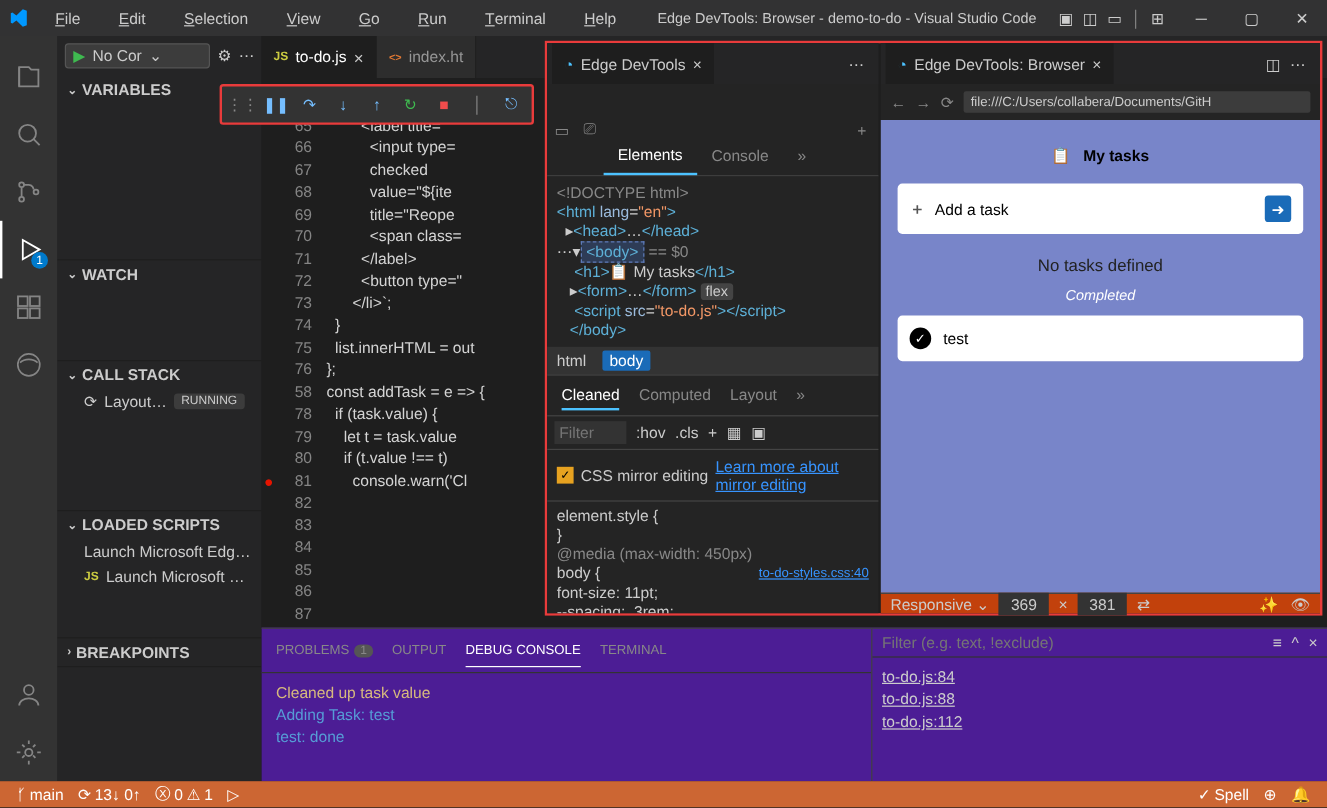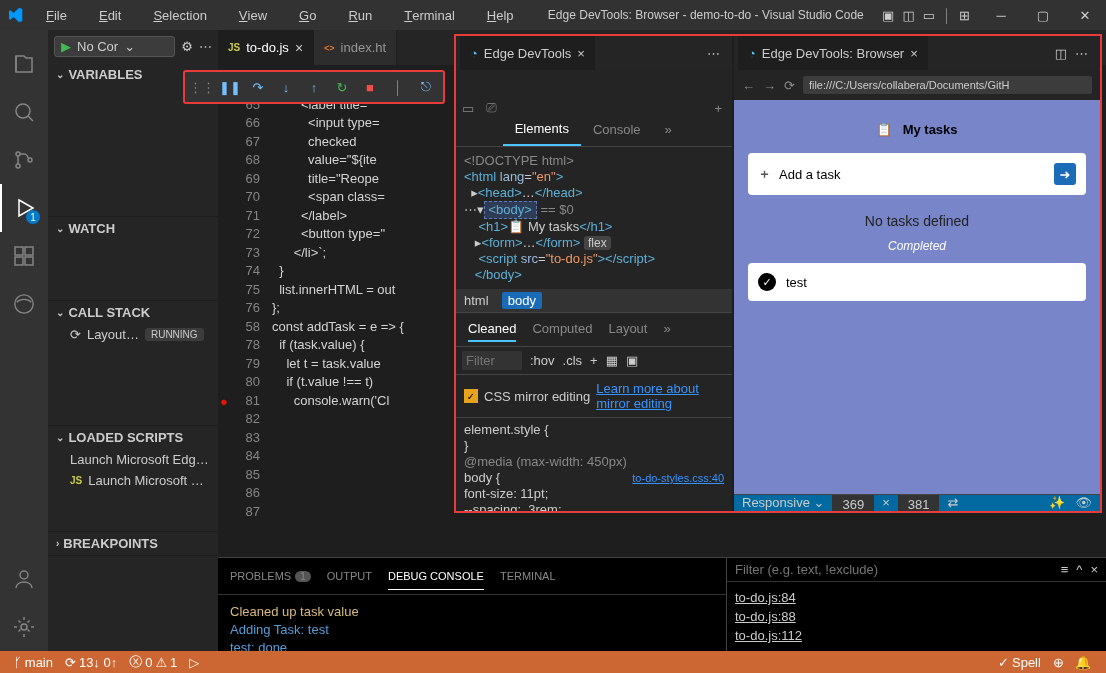--- a/index.html
+++ b/index.html
@@ -45,21 +45,21 @@
 .debug-toolbar .dt { width: 26px; height: 22px; display: flex; justify-content: center; align-items: center; color: #75beff; }
 .debug-toolbar .dt.restart { color: #3fb950; }
 .debug-toolbar .dt.stop { color: #f14c4c; }
 .debug-toolbar .dt.grip { color: #888; }
 
 .code-area { flex: 1; overflow: hidden; display: flex; }
 .gutter { width: 54px; text-align: right; color: #858585; padding-right: 12px; font-family: Consolas, monospace; font-size: 13px; line-height: 18.5px; padding-top: 12px; position: relative; }
 .code-lines { flex: 1; font-family: Consolas, monospace; font-size: 13px; line-height: 18.5px; white-space: pre; color: #d4d4d4; padding-top: 12px; position: relative; }
 .breakpoint { color: #e51400; position: absolute; left: 2px; }
 
-.bottom-panel { height: 94px; background: #000000; border-top: 1px solid #414141; display: flex; }
+.bottom-panel { height: 128px; background: #4c1d95; border-top: 1px solid #414141; display: flex; }
 .bottom-left { flex: 1; display: flex; flex-direction: column; }
 .bottom-tabs { display: flex; gap: 16px; padding: 4px 12px; border-bottom: 1px solid #333; }
 .bottom-tabs span { color: #888; font-size: 11px; padding: 4px 0; display: flex; align-items: center; gap: 4px; }
 .bottom-tabs span.active { color: #fff; border-bottom: 1px solid #fff; }
 .bottom-content { flex: 1; padding: 8px 12px; font-family: Consolas, monospace; font-size: 13px; line-height: 18px; }
 .bottom-right { width: 380px; border-left: 1px solid #414141; display: flex; flex-direction: column; }
 .filter-row { display: flex; padding: 4px 8px; align-items: center; gap: 8px; border-bottom: 1px solid #333; }
 .filter-input { flex: 1; background: transparent; border: none; color: #ccc; outline: none; }
 .source-links { flex: 1; padding: 6px 8px; font-family: Consolas, monospace; }
 .source-links div { color: #ccc; text-decoration: underline; padding: 2px 0; }
@@ -115,21 +115,21 @@
 .page-preview h1 { font-size: 24px; color: #000; display: flex; align-items: center; gap: 10px; margin: 8px 0 16px 0; font-family: serif; font-weight: bold; }
 .task-input-row { width: 100%; background: #fff; padding: 10px; display: flex; align-items: center; gap: 8px; border-radius: 4px; }
 .task-input-row .plus { color: #555; font-weight: bold; }
 .task-input-row .text { color: #000; flex: 1; }
 .task-input-row .submit { background: #1a6bb8; color: #fff; width: 22px; height: 22px; display: flex; align-items: center; justify-content: center; border-radius: 3px; }
 .no-tasks { color: #222; margin: 18px 0 10px 0; font-size: 14px; }
 .completed-label { color: #ffffff; margin-bottom: 10px; font-size: 12px; font-style: italic; }
 .task-item { width: 100%; background: #fff; padding: 10px; display: flex; align-items: center; gap: 10px; border-radius: 4px; color: #000; }
 .task-check { width: 18px; height: 18px; background: #000; border-radius: 50%; display: flex; align-items: center; justify-content: center; color: #fff; font-size: 11px; }
 
-.responsive-bar { height: 17px; background: #0369a1; border-top: 1px solid #444; display: flex; padding: 0 8px; gap: 8px; font-size: 12px; color: #ccc; }
+.responsive-bar { height: 17px; background: #c2410c; border-top: 1px solid #444; display: flex; align-items: center; padding: 0 8px; gap: 8px; font-size: 12px; color: #ccc; }
 .responsive-bar .dim { background: #333; padding: 2px 10px; }
 .responsive-bar .rb-right { margin-left: auto; display: flex; gap: 10px; }
 </style>
 </head>
 <body>
 
 <div class="titlebar">
   <div class="vscode-icon">
     <svg width="16" height="16" viewBox="0 0 24 24">
         <path fill="#0098ff" d="M23 3l-5-2-8 8-5-4-2 1v12l2 1 5-4 8 8 5-2V3z"></path>

